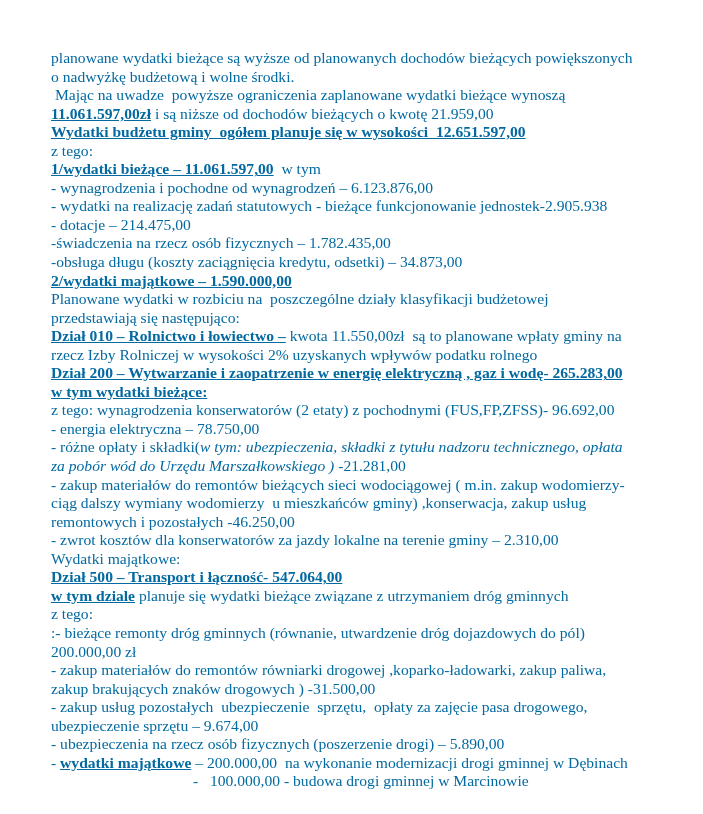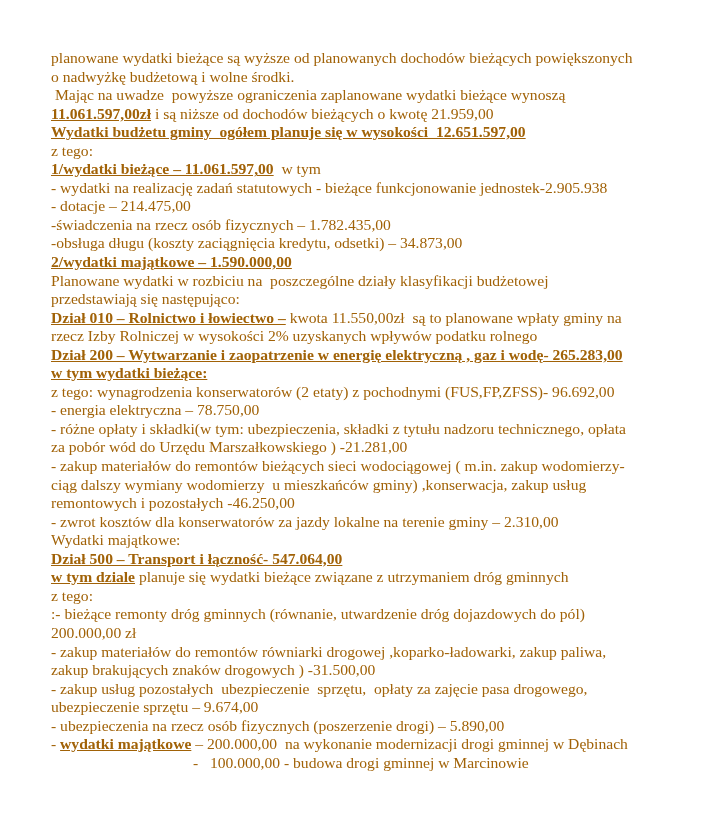--- a/index.html
+++ b/index.html
@@ -12,40 +12,41 @@
     position: relative;
     width: 703px;
     height: 814px;
     background: #ffffff;
     box-sizing: border-box;
     overflow: hidden;
     padding: 49px 30px 0 51px;
     font-family: "Liberation Serif", "DejaVu Serif", serif;
     font-size: 15.6px;
     line-height: 18.55px;
-    color: #a16207;
+    color: #0369a1;
   }
   .line {
     white-space: pre;   
   }
   .seg-bold   { font-weight: bold; text-decoration: underline; }
-  .seg-italic { }
+  .seg-italic { font-style: italic; }
 </style>
 </head>
 <body>
 
 <div class="page">
   <div id="text-block">
       <div class="line"><span>planowane wydatki bieżące są wyższe od planowanych dochodów bieżących powiększonych</span></div>
       <div class="line"><span>o nadwyżkę budżetową i wolne środki.</span></div>
       <div class="line"><span> Mając na uwadze  powyższe ograniczenia zaplanowane wydatki bieżące wynoszą</span></div>
       <div class="line"><span class="seg-bold">11.061.597,00zł</span><span> i są niższe od dochodów bieżących o kwotę 21.959,00</span></div>
       <div class="line"><span class="seg-bold">Wydatki budżetu gminy  ogółem planuje się w wysokości  12.651.597,00</span></div>
       <div class="line"><span>z tego:</span></div>
       <div class="line"><span class="seg-bold">1/wydatki bieżące – 11.061.597,00</span><span>  w tym</span></div>
+      <div class="line"><span>- wynagrodzenia i pochodne od wynagrodzeń – 6.123.876,00</span></div>
       <div class="line"><span>- wydatki na realizację zadań statutowych - bieżące funkcjonowanie jednostek-2.905.938</span></div>
       <div class="line"><span>- dotacje – 214.475,00</span></div>
       <div class="line"><span>-świadczenia na rzecz osób fizycznych – 1.782.435,00</span></div>
       <div class="line"><span>-obsługa długu (koszty zaciągnięcia kredytu, odsetki) – 34.873,00</span></div>
       <div class="line"><span class="seg-bold">2/wydatki majątkowe – 1.590.000,00</span></div>
       <div class="line"><span>Planowane wydatki w rozbiciu na  poszczególne działy klasyfikacji budżetowej</span></div>
       <div class="line"><span>przedstawiają się następująco:</span></div>
       <div class="line"><span class="seg-bold">Dział 010 – Rolnictwo i łowiectwo –</span><span> kwota 11.550,00zł  są to planowane wpłaty gminy na</span></div>
       <div class="line"><span>rzecz Izby Rolniczej w wysokości 2% uzyskanych wpływów podatku rolnego</span></div>
       <div class="line"><span class="seg-bold">Dział 200 – Wytwarzanie i zaopatrzenie w energię elektryczną , gaz i wodę- 265.283,00</span></div>

